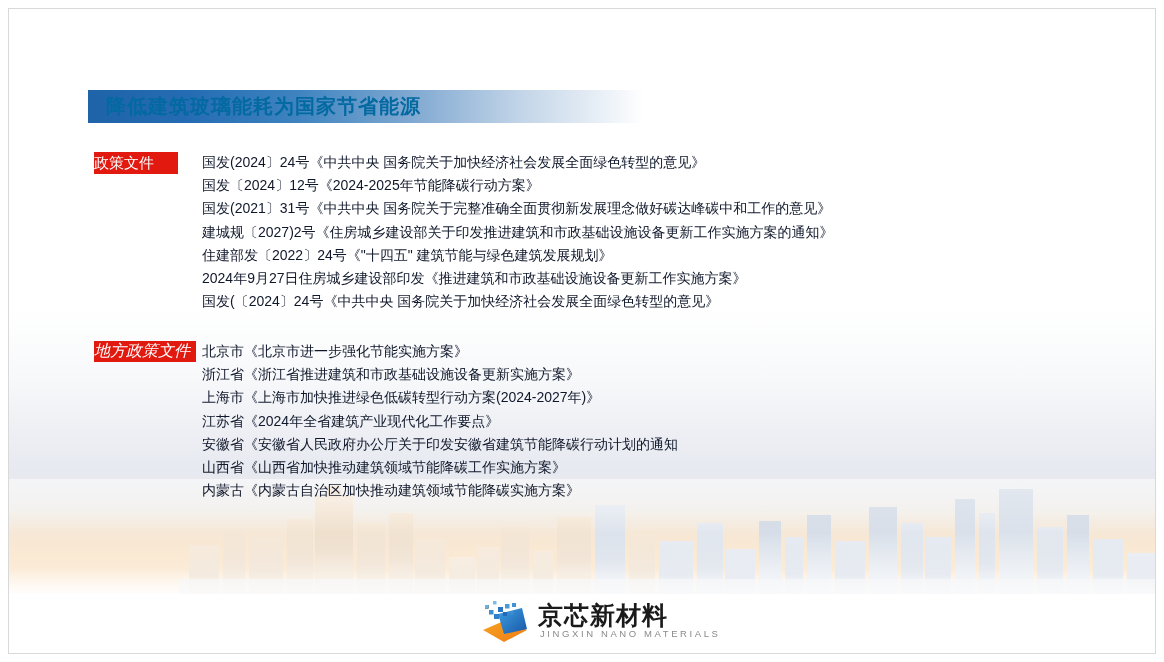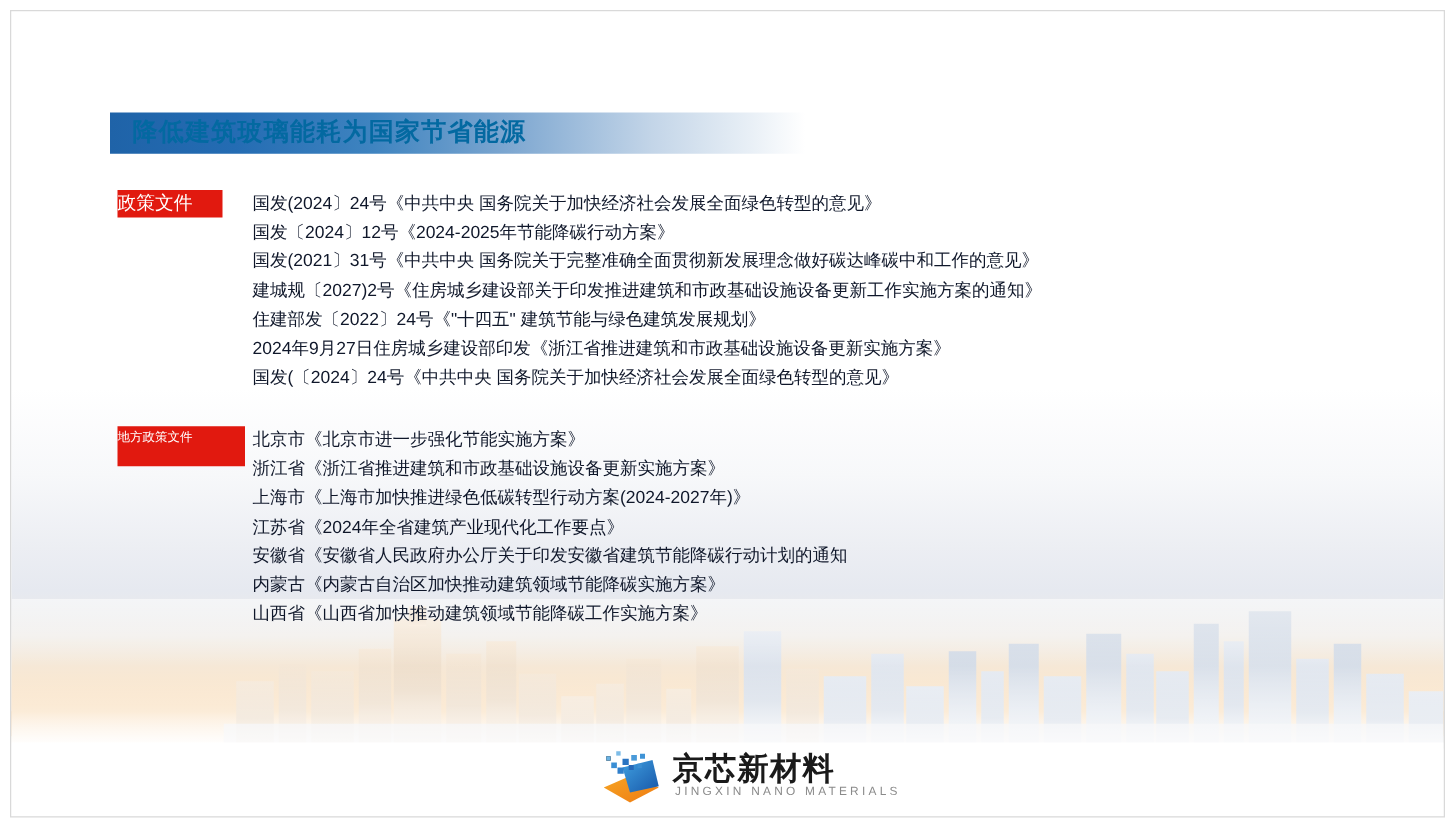--- a/index.html
+++ b/index.html
@@ -133,23 +133,24 @@
     top: 152px;
     width: 84px;
     height: 22px;
     line-height: 22px;
     font-size: 15px;
   }
   #badge-local {
     left: 94px;
     top: 341px;
     width: 102px;
-    height: 32px;
+    height: 21px;
     line-height: 20px;
-    font-size: 10px;
+    font-size: 16px;
+    font-style: italic;
   }
 
   
   .doc-list {
     position: absolute;
     left: 202px;
     z-index: 10;
     color: #0f172a;
     font-size: 14px;
     line-height: 23.2px;
@@ -277,33 +278,33 @@
   <div class="title-banner"></div>
   <div class="title-text">降低建筑玻璃能耗为国家节省能源</div>
 
   <div class="badge" id="badge-policy">政策文件</div>
   <div class="doc-list" id="policy-list">
       <span class="doc-line">国发(2024〕24号《中共中央 国务院关于加快经济社会发展全面绿色转型的意见》</span>
       <span class="doc-line">国发〔2024〕12号《2024-2025年节能降碳行动方案》</span>
       <span class="doc-line">国发(2021〕31号《中共中央 国务院关于完整准确全面贯彻新发展理念做好碳达峰碳中和工作的意见》</span>
       <span class="doc-line">建城规〔2027)2号《住房城乡建设部关于印发推进建筑和市政基础设施设备更新工作实施方案的通知》</span>
       <span class="doc-line">住建部发〔2022〕24号《"十四五" 建筑节能与绿色建筑发展规划》</span>
-      <span class="doc-line">2024年9月27日住房城乡建设部印发《浙江省推进建筑和市政基础设施设备更新实施方案》</span>
+      <span class="doc-line">2024年9月27日住房城乡建设部印发《推进建筑和市政基础设施设备更新工作实施方案》</span>
       <span class="doc-line">国发(〔2024〕24号《中共中央 国务院关于加快经济社会发展全面绿色转型的意见》</span>
     </div>
 
   <div class="badge" id="badge-local">地方政策文件</div>
   <div class="doc-list" id="local-list">
       <span class="doc-line">北京市《北京市进一步强化节能实施方案》</span>
       <span class="doc-line">浙江省《浙江省推进建筑和市政基础设施设备更新实施方案》</span>
       <span class="doc-line">上海市《上海市加快推进绿色低碳转型行动方案(2024-2027年)》</span>
       <span class="doc-line">江苏省《2024年全省建筑产业现代化工作要点》</span>
       <span class="doc-line">安徽省《安徽省人民政府办公厅关于印发安徽省建筑节能降碳行动计划的通知</span>
+      <span class="doc-line">山西省《山西省加快推动建筑领域节能降碳工作实施方案》</span>
       <span class="doc-line">内蒙古《内蒙古自治区加快推动建筑领域节能降碳实施方案》</span>
-      <span class="doc-line">山西省《山西省加快推动建筑领域节能降碳工作实施方案》</span>
     </div>
 
   <div class="logo">
     <div class="logo-mark">
       <svg viewBox="0 0 54 44" xmlns="http://www.w3.org/2000/svg">
         <defs>
           <linearGradient id="lgOrange" x1="0" y1="0" x2="1" y2="1">
             <stop offset="0%" stop-color="#f6a524"></stop>
             <stop offset="100%" stop-color="#ef7b12"></stop>
           </linearGradient>

